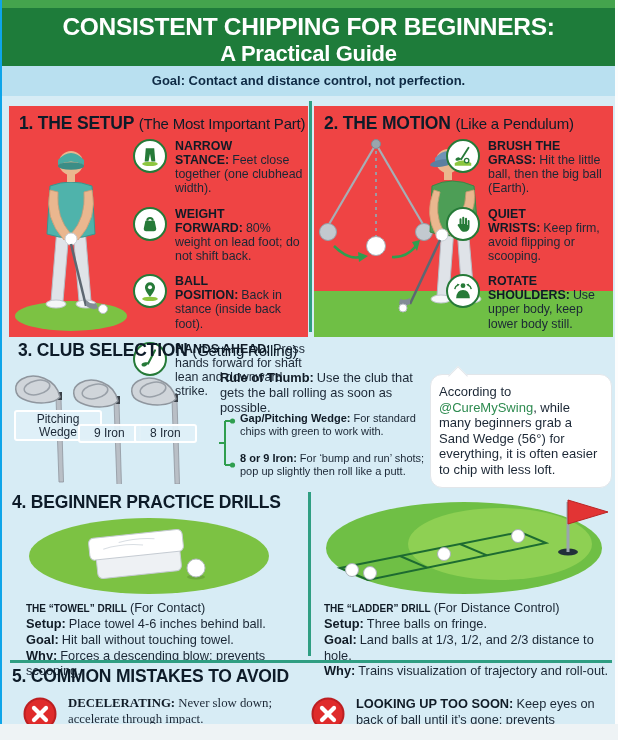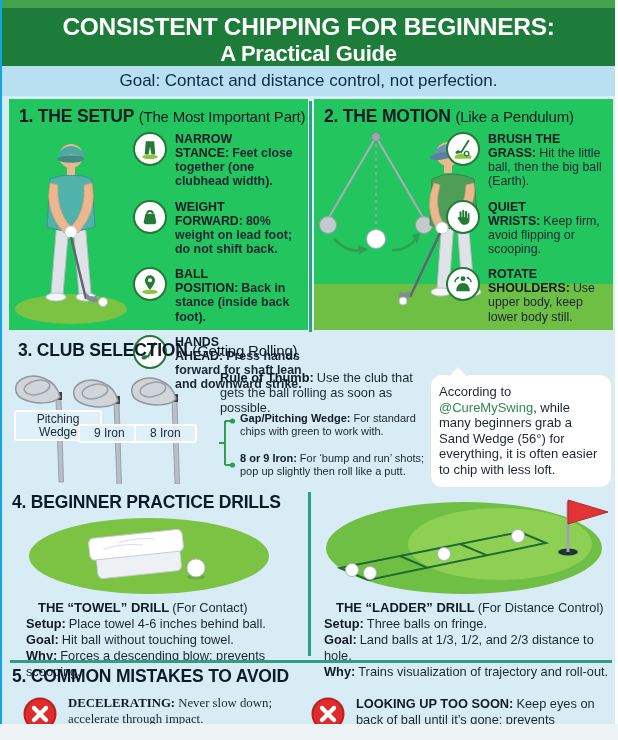--- a/index.html
+++ b/index.html
@@ -7,33 +7,33 @@
         background:#d7ecf5;font-family:"Liberation Sans",sans-serif;color:#16222e;
         border-left:2px solid #0ea5e9;border-right:3px solid #fdfdfd;box-sizing:border-box;}
   .abs{position:absolute;}
 
   
   .top-strip{position:absolute;left:0;top:0;width:100%;height:8px;background:#44a44d;}
   .masthead{position:absolute;left:0;top:8px;width:100%;height:58px;background:#1e7c3a;text-align:center;}
   .masthead .title{padding-top:5px;font-size:24.5px;font-weight:bold;color:#fff;letter-spacing:-0.3px;}
   .masthead .subtitle{font-size:22px;font-weight:bold;color:#fff;letter-spacing:-0.3px;}
   .goal-band{position:absolute;left:0;top:66px;width:100%;height:30px;background:#b9e0f0;
-             text-align:center;line-height:30px;font-size:17px;font-weight:normal;color:#0e2a44;}
-
-  
-  .panel{position:absolute;top:99px;height:231px;background:#22c55e;}
+             text-align:center;line-height:30px;font-size:13px;font-weight:bold;color:#0e2a44;}
+
+  
+  .panel{position:absolute;top:106px;height:231px;background:#ef4444;}
   .panel-setup{left:7px;width:299px;}
   .panel-motion{left:312px;width:299px;}
   .vdiv-top{position:absolute;left:307px;top:101px;width:3px;height:231px;background:#2f9e82;}
   h2{margin:0;font-size:17.5px;font-weight:bold;color:#0d1b28;letter-spacing:-0.2px;}
   h2 .h-sub{font-weight:normal;font-size:15px;}
   .panel h2{position:absolute;left:10px;top:7px;white-space:nowrap;}
 
   .items{position:absolute;list-style:none;margin:0;padding:0;}
-  .panel-setup .items{left:124px;top:33px;width:172px;font-weight:bold;}
+  .panel-setup .items{left:124px;top:33px;width:172px;}
   .panel-motion .items{left:132px;top:33px;width:164px;}
   .items li{display:flex;align-items:flex-start;margin-bottom:11px;}
   .ic{flex:0 0 auto;width:34px;height:34px;border-radius:50%;background:#fff;
       border:2.5px solid #267a38;box-sizing:border-box;display:flex;align-items:center;justify-content:center;margin-right:8px;}
   .items p{margin:0;font-size:12.4px;line-height:1.14;color:#1b2735;}
   .items b, .mixed b{color:#101b26;margin-right:3px;}
 
   .ground{position:absolute;left:0;bottom:0;width:100%;height:46px;background:#6fbf45;}
 
   
@@ -47,21 +47,21 @@
   .callout{position:absolute;left:428px;top:374px;width:182px;box-sizing:border-box;background:#fff;
            border:1px solid #e2e6ea;border-radius:12px;padding:9px 8px;font-size:13px;line-height:1.2;
            color:#1b2735;}
   .callout .tail{position:absolute;left:20px;top:-6px;width:13px;height:13px;background:#fff;transform:rotate(45deg);
                  border-left:1px solid #e2e6ea;border-top:1px solid #e2e6ea;}
   .handle{color:#2e8b50;}
 
   
   .drills-h{position:absolute;left:10px;top:492px;}
   .drill-text{position:absolute;margin:0;font-size:12.8px;line-height:1.24;color:#1b2735;}
-  .drill-text .t1 b{font-size:13px;margin-left:12px;}
+  .drill-text .t1 b{font-size:10px;}
   .vdiv-mid{position:absolute;left:306px;top:492px;width:3px;height:164px;background:#2f9e82;}
   .hdiv{position:absolute;left:8px;top:660px;width:602px;height:3px;background:#2f9e82;}
 
   
   .mist-h{position:absolute;left:10px;top:666px;}
   .mistake p{margin:0;font-size:12.8px;line-height:1.24;color:#1b2735;}
 </style>
 </head>
 <body>
 

